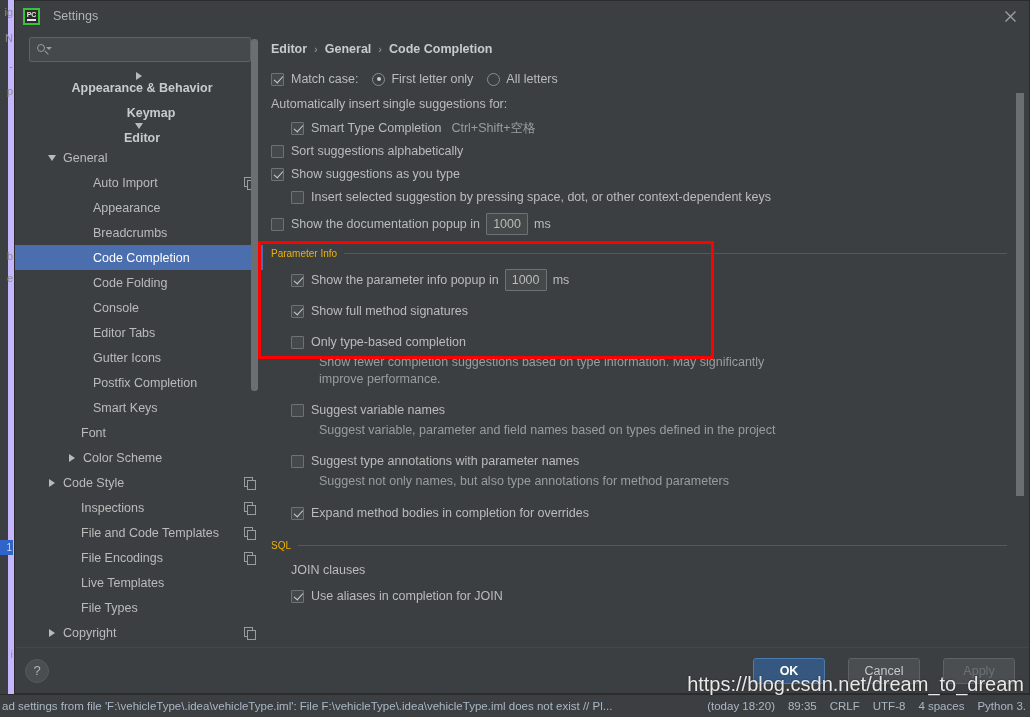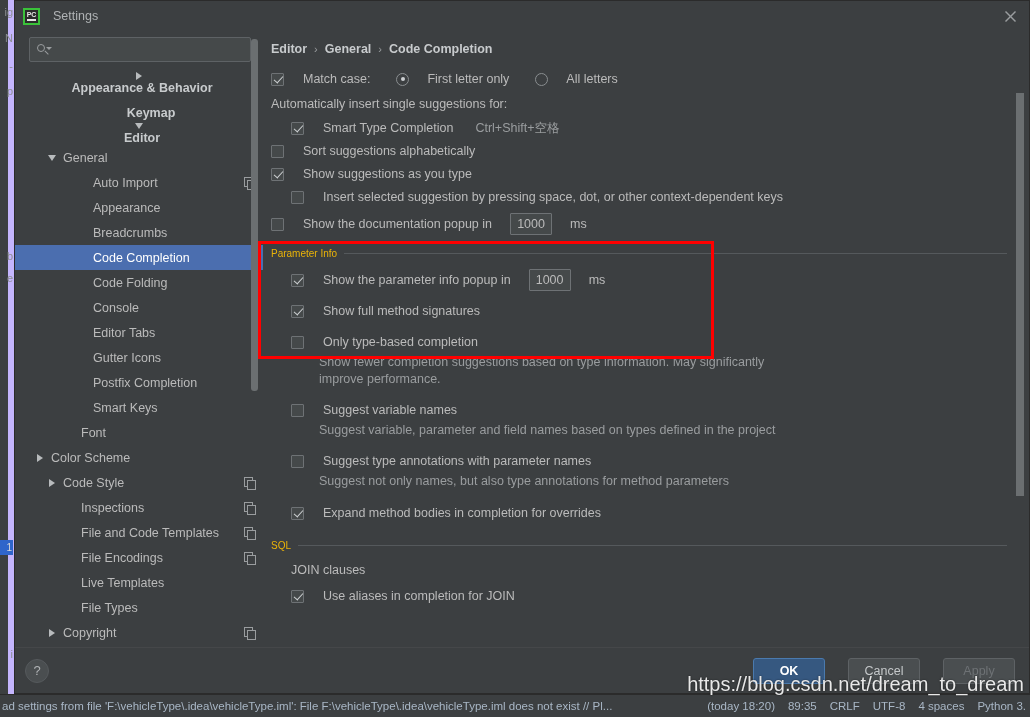--- a/index.html
+++ b/index.html
@@ -144,21 +144,21 @@
   .content {
     flex: 1 1 auto; background: #3c3f41; position: relative;
     overflow: hidden; padding: 0 0 0 8px; min-width: 0;
   }
   .breadcrumb {
     padding: 11px 0 10px 0; font-size: 12.5px; font-weight: bold;
     color: #c8cbcd; display: flex; align-items: center; gap: 7px;
   }
   .breadcrumb .sep { font-weight: normal; color: #9a9d9f; font-size: 11px; }
 
-  .row { display: flex; align-items: center; min-height: 22px; gap: 12px; }
+  .row { display: flex; align-items: center; min-height: 22px; }
   .rowtext { font-size: 12.5px; color: #bbbbbb; }
   .muted { color: #9a9d9f; }
   .indent1 { margin-left: 20px; }
   .desc {
     font-size: 12.5px; color: #9a9d9f; line-height: 17px;
     margin-left: 48px; max-width: 475px;
   }
 
   .cb {
     width: 13px; height: 13px; flex: 0 0 13px; border: 1px solid #6e7275;
@@ -331,21 +331,21 @@
               <span class="tree-label">Postfix Completion</span>
             </div>
             <div class="tree-item" style="padding-left: 62px;">
               <span class="arrow"></span>
               <span class="tree-label">Smart Keys</span>
             </div>
             <div class="tree-item" style="padding-left: 50px;">
               <span class="arrow"></span>
               <span class="tree-label">Font</span>
             </div>
-            <div class="tree-item" style="padding-left: 20px;">
+            <div class="tree-item" style="padding-left: 52px;">
               <span class="arrow right"></span>
               <span class="tree-label">Color Scheme</span>
             </div>
             <div class="tree-item" style="padding-left: 32px;">
               <span class="arrow right"></span>
               <span class="tree-label">Code Style</span>
               <span class="copy-icon"></span>
             </div>
             <div class="tree-item" style="padding-left: 50px;">
               <span class="arrow"></span>

